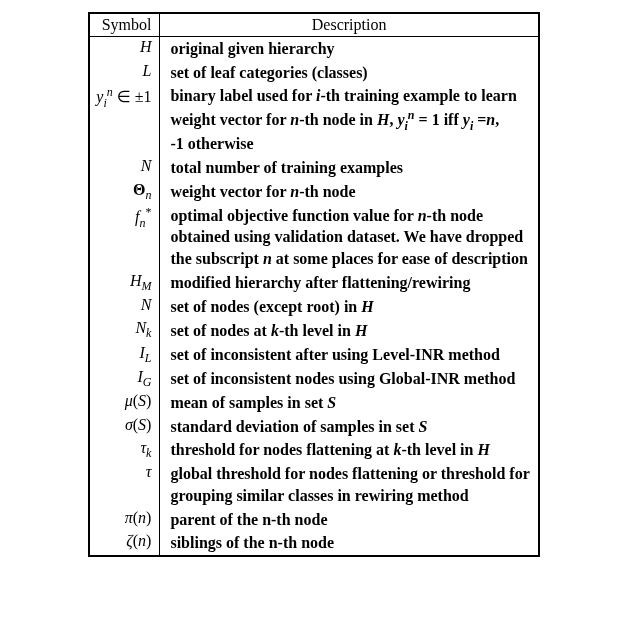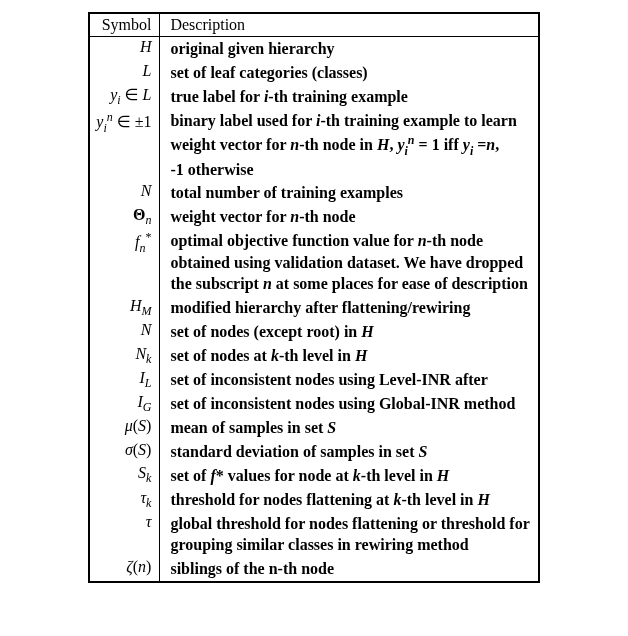--- a/index.html
+++ b/index.html
@@ -11,21 +11,21 @@
     color: #000;
     width: 628px;
     box-sizing: border-box;
   }
   table {
     border-collapse: collapse;
     border: 2px solid #000;
     margin: 0 auto;
   }
   th {
-    text-align: left;
+    text-align: center;
     font-weight: normal;
     padding: 2px 10px 2px 10px;
     border-bottom: 1.5px solid #000;
   }
   th.sym, td.sym {
     border-right: 1.5px solid #000;
     text-align: right;
     white-space: nowrap;
     vertical-align: top;
     padding-right: 8px;
@@ -54,24 +54,20 @@
   <tbody id="tbody">
       <tr>
         <td class="sym"><span class="cal">H</span></td>
         <td class="desc">original given hierarchy</td>
       </tr>
       <tr>
         <td class="sym"><span class="cal">L</span></td>
         <td class="desc">set of leaf categories (classes)</td>
       </tr>
       <tr>
-        <td class="sym"><span class="it">y</span><sub><span class="it">i</span></sub> ∈ <span class="cal">L</span></td>
-        <td class="desc">true label for <span class="it">i</span>-th training example</td>
-      </tr>
-      <tr>
         <td class="sym"><span class="it">y</span><sub><span class="it">i</span></sub><sup><span class="it">n</span></sup> ∈ ±1</td>
         <td class="desc">binary label used for <span class="it">i</span>-th training example to learn<br>weight vector for <span class="it">n</span>-th node in <span class="cal">H</span>, <span class="it">y</span><sub><span class="it">i</span></sub><sup><span class="it">n</span></sup> = 1 iff <span class="it">y</span><sub><span class="it">i</span></sub> =<span class="it">n</span>,<br>-1 otherwise</td>
       </tr>
       <tr>
         <td class="sym"><span class="it">N</span></td>
         <td class="desc">total number of training examples</td>
       </tr>
       <tr>
         <td class="sym"><b>Θ</b><sub><span class="it">n</span></sub></td>
         <td class="desc">weight vector for <span class="it">n</span>-th node</td>
@@ -87,44 +83,44 @@
       <tr>
         <td class="sym"><span class="cal">N</span></td>
         <td class="desc">set of nodes (except root) in <span class="cal">H</span></td>
       </tr>
       <tr>
         <td class="sym"><span class="cal">N</span><sub><span class="it">k</span></sub></td>
         <td class="desc">set of nodes at <span class="it">k</span>-th level in <span class="cal">H</span></td>
       </tr>
       <tr>
         <td class="sym"><span class="cal">I</span><sub><span class="it">L</span></sub></td>
-        <td class="desc">set of inconsistent nodes using Level-INR after</td>
+        <td class="desc">set of inconsistent after using Level-INR method</td>
       </tr>
       <tr>
         <td class="sym"><span class="cal">I</span><sub><span class="it">G</span></sub></td>
         <td class="desc">set of inconsistent nodes using Global-INR method</td>
       </tr>
       <tr>
         <td class="sym"><span class="it">μ</span>(<span class="cal">S</span>)</td>
         <td class="desc">mean of samples in set <span class="cal">S</span></td>
       </tr>
       <tr>
         <td class="sym"><span class="it">σ</span>(<span class="cal">S</span>)</td>
         <td class="desc">standard deviation of samples in set <span class="cal">S</span></td>
       </tr>
       <tr>
-        <td class="sym"><span class="cal">S</span><sub><span class="it">k</span></sub></td>
-        <td class="desc">set of <span class="it">f</span>* values for node at <span class="it">k</span>-th level in <span class="cal">H</span></td>
-      </tr>
-      <tr>
         <td class="sym"><span class="it">τ</span><sub><span class="it">k</span></sub></td>
         <td class="desc">threshold for nodes flattening at <span class="it">k</span>-th level in <span class="cal">H</span></td>
       </tr>
       <tr>
         <td class="sym"><span class="it">τ</span></td>
         <td class="desc">global threshold for nodes flattening or threshold for<br>grouping similar classes in rewiring method</td>
+      </tr>
+      <tr>
+        <td class="sym"><span class="it">π</span>(<span class="it">n</span>)</td>
+        <td class="desc">parent of the n-th node</td>
       </tr>
       <tr>
         <td class="sym"><span class="it">ζ</span>(<span class="it">n</span>)</td>
         <td class="desc">siblings of the n-th node</td>
       </tr>
     </tbody>
 </table>
 
 </body></html>

